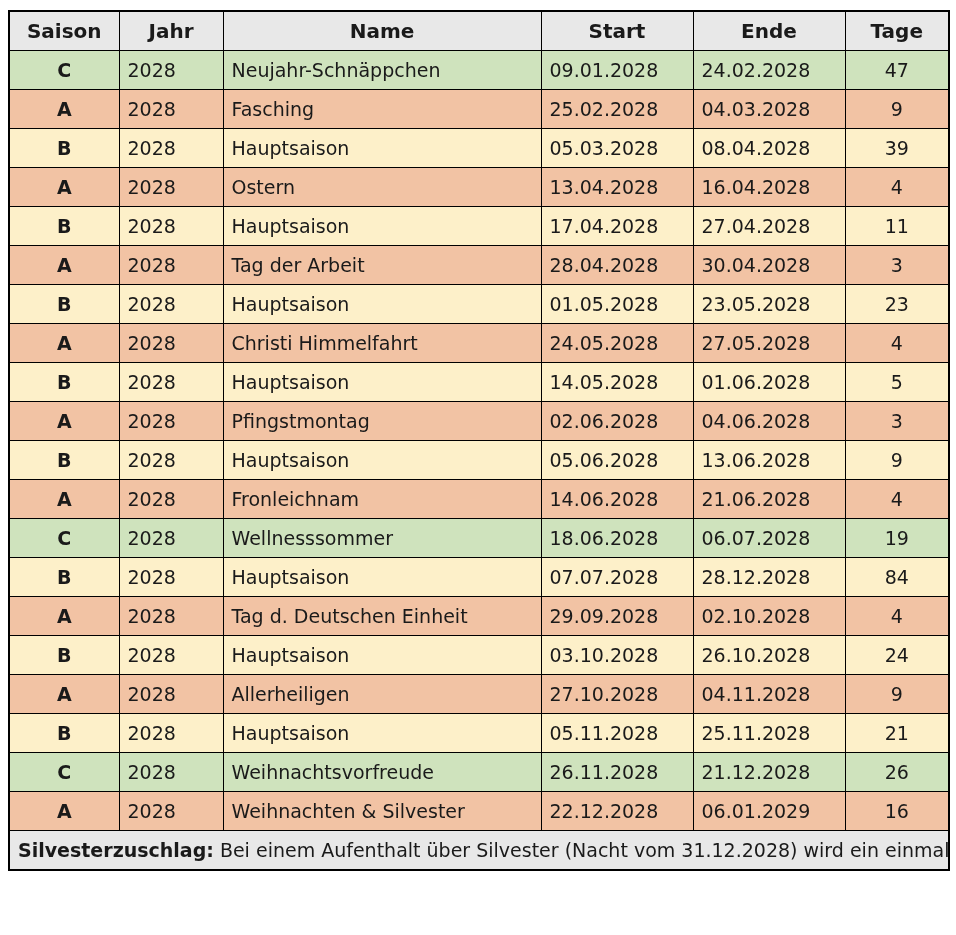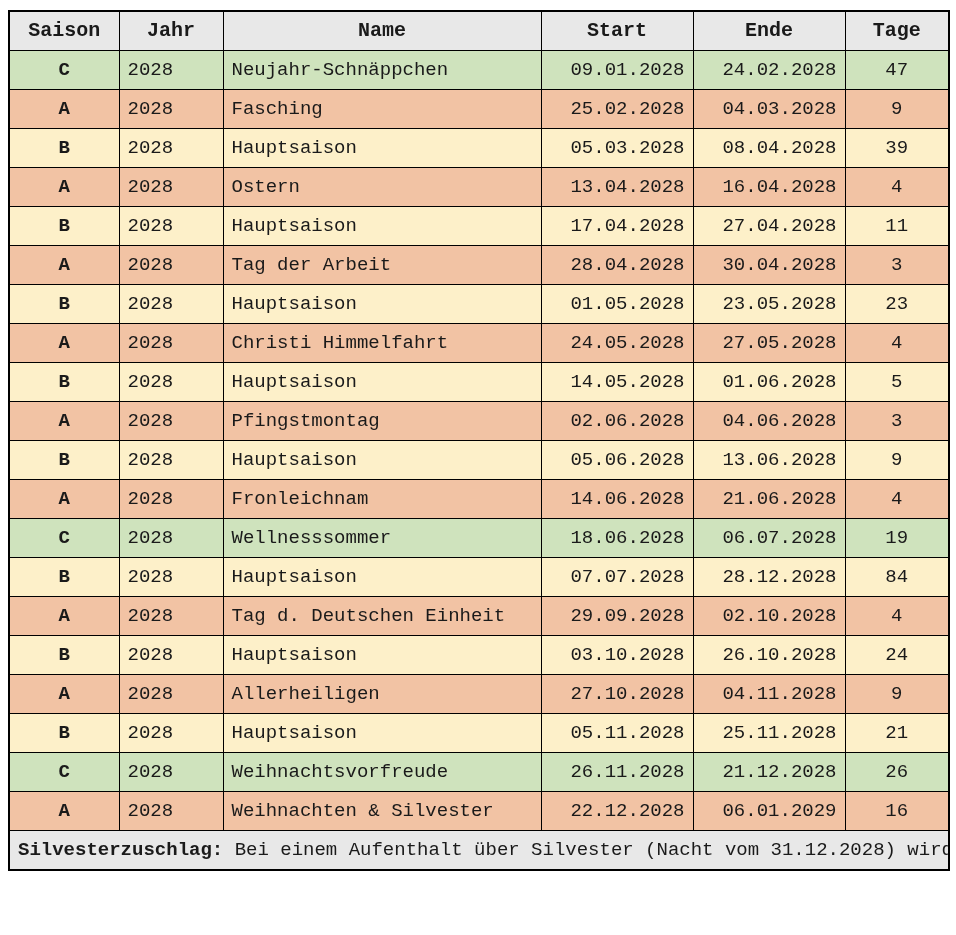--- a/index.html
+++ b/index.html
@@ -12,21 +12,20 @@
     height: 935px;
     font-family: "DejaVu Sans", sans-serif;
     color: #1a1a1a;
     overflow: hidden;
   }
   #season-table-wrap {
     box-sizing: border-box;
     width: 872px;
     height: 935px;
     padding: 10px 8px 22px 8px;
-    font-family: Liberation Mono, monospace;
   }
   table.season-table {
     border-collapse: collapse;
     table-layout: fixed;
     width: 940px;
     border: 2px solid #000000;
   }
   table.season-table col.c-saison { width: 110px; }
   table.season-table col.c-jahr   { width: 104px; }
   table.season-table col.c-name   { width: 318px; }
@@ -54,21 +53,21 @@
   thead th.th-start,
   thead th.th-ende { text-align: center; margin-left: 12px; }
 
   td.cell-saison {
     text-align: center;
     font-weight: bold;
   }
   td.cell-jahr { text-align: left; }
   td.cell-name { text-align: left; }
   td.cell-start,
-  td.cell-ende { text-align: right; }
+  td.cell-ende { text-align: left; }
   td.cell-tage { text-align: center; }
 
   tr.season-A td { background: #f2c3a4; }
   tr.season-B td { background: #fdf0c9; }
   tr.season-C td { background: #cfe3bd; }
 
   td.footnote-cell {
     background: #e8e8e8;
     text-align: left;
     white-space: normal;

